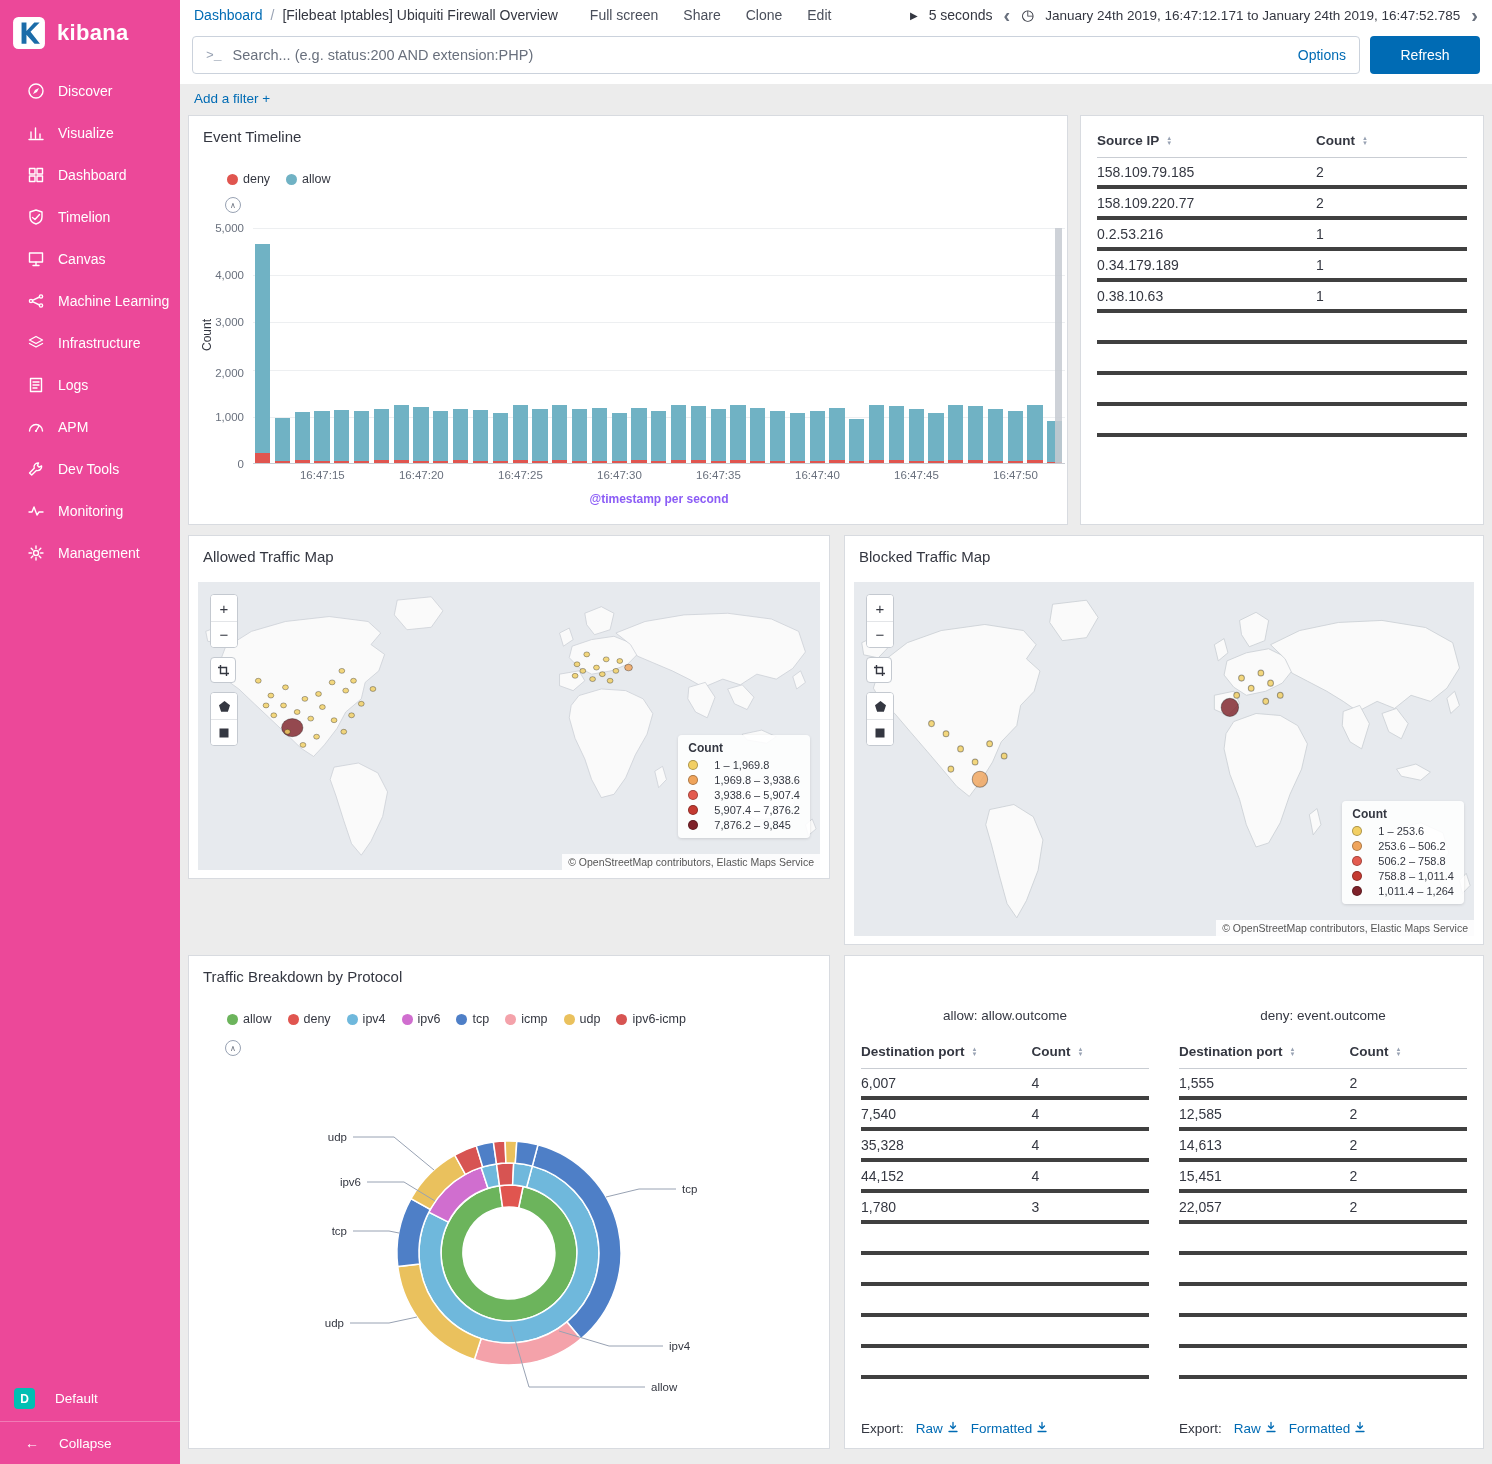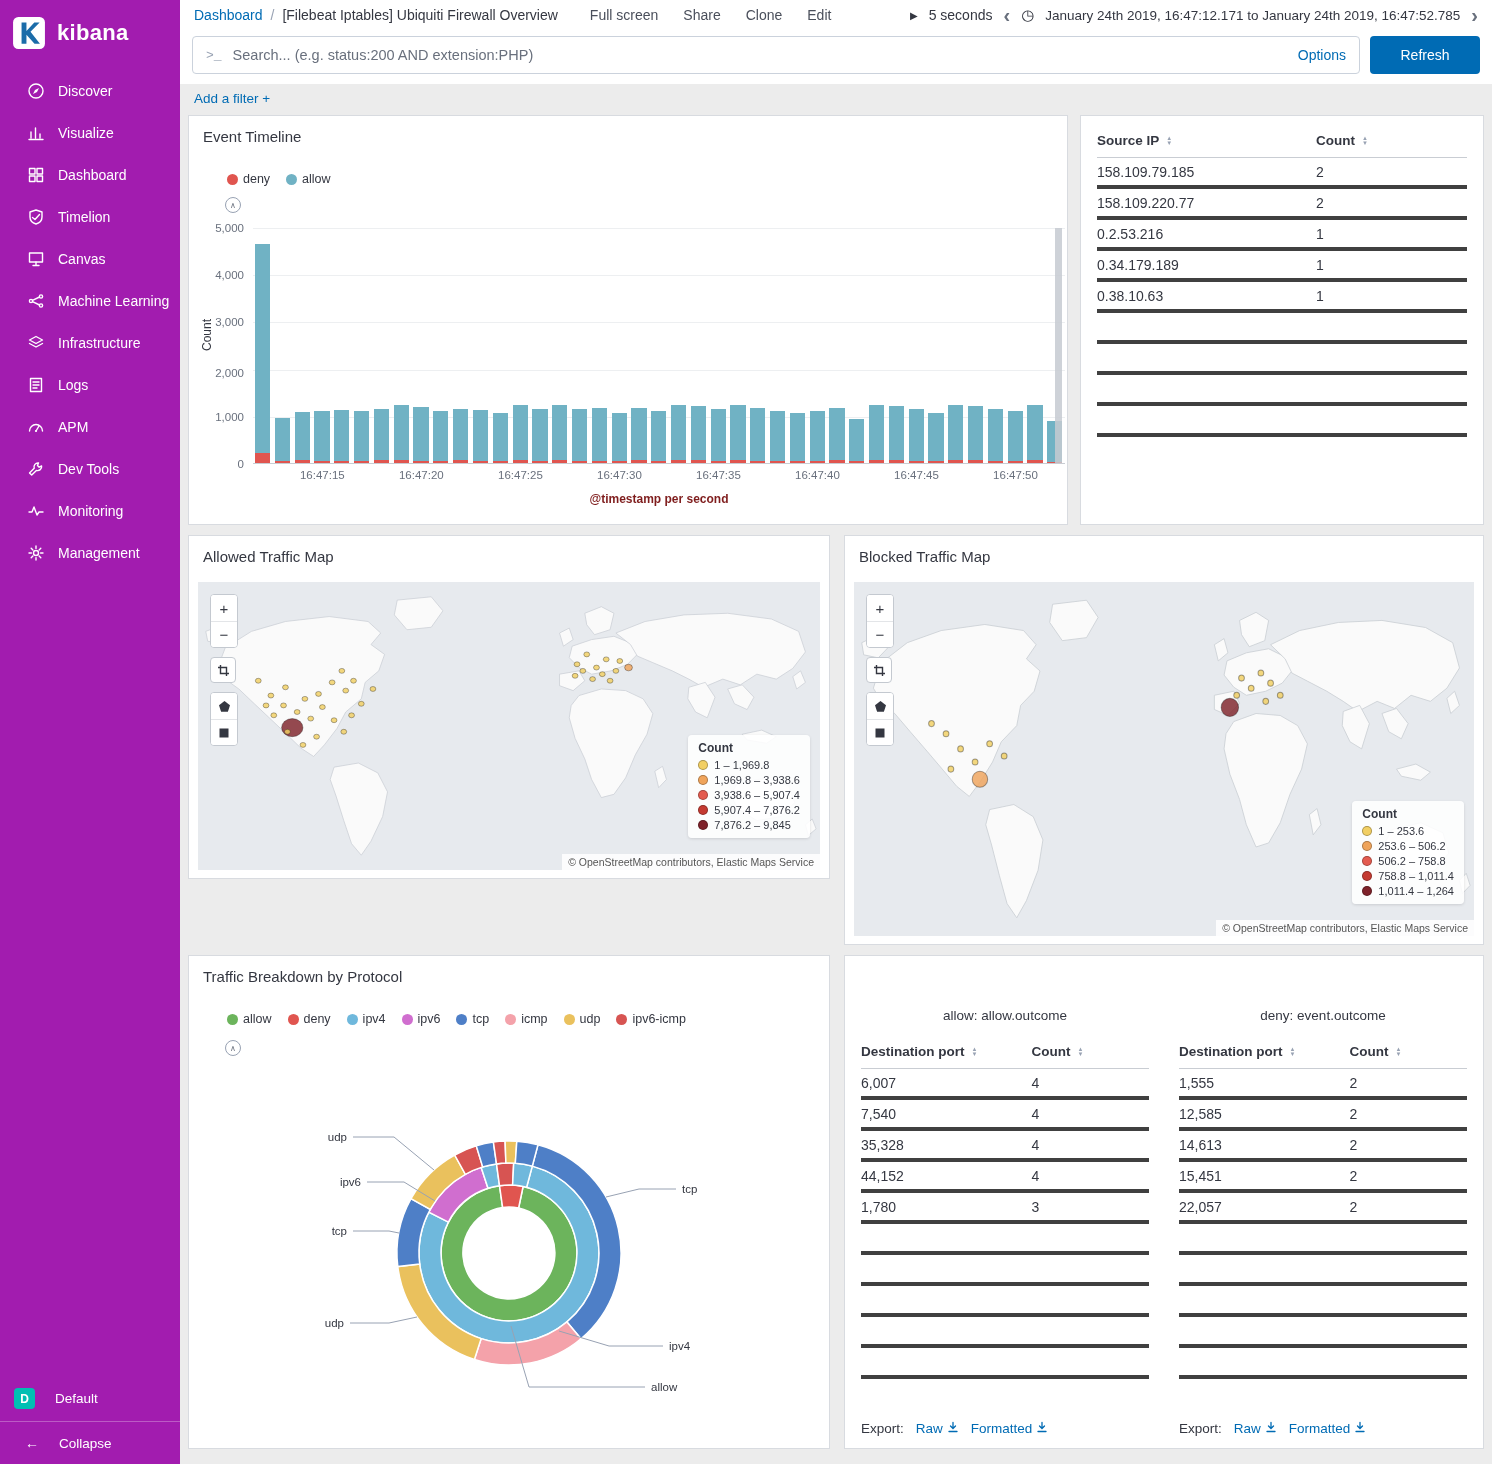--- a/index.html
+++ b/index.html
@@ -1,20 +1,20 @@
 <!DOCTYPE html>
 <html><head>
 <meta charset="utf-8">
 <style>
 *{margin:0;padding:0;box-sizing:border-box}
 html,body{width:1492px;height:1464px}
 body{font-family:"Liberation Sans",sans-serif;background:#ececec;overflow:hidden}
 .app{display:flex;width:1492px;height:1464px}
 
-.sidebar{width:180px;background:#a21caf;color:#fff;display:flex;flex-direction:column;flex-shrink:0}
+.sidebar{width:180px;background:#ec4899;color:#fff;display:flex;flex-direction:column;flex-shrink:0}
 .logo{display:flex;align-items:center;gap:11px;padding:16px 12px 20px;cursor:pointer}
 .logo-text{font-size:22px;font-weight:700;letter-spacing:.3px}
 .sidebar nav{flex:1}
 .nav-item{display:flex;align-items:center;gap:13px;padding:12px 10px 12px 27px;font-size:14px;cursor:pointer}
 .nav-icon{width:18px;height:18px;display:inline-flex;flex-shrink:0}
 .space-row{display:flex;align-items:center;gap:20px;padding:12px 14px;cursor:pointer}
 .space-badge{width:21px;height:21px;border-radius:4px;background:#00BFB3;color:#fff;display:flex;align-items:center;justify-content:center;font-size:12px;font-weight:700}
 .space-label{font-size:13.5px}
 .collapse-row{display:flex;align-items:center;gap:20px;padding:13px 14px 13px 25px;border-top:1px solid rgba(255,255,255,.28);font-size:13.5px;cursor:pointer}
 .collapse-arrow{font-size:14px}
@@ -59,39 +59,39 @@
 .y-title{position:absolute;left:-12px;top:212px;width:60px;text-align:center;transform:rotate(-90deg);font-size:12px;color:#343741}
 .tl-plot{position:absolute;left:64px;top:112px;width:812px;height:236px;border-bottom:1px solid #C9CDD3}
 .gridline{position:absolute;left:0;width:100%;height:1px;background:#EDEFF1}
 .ytick{position:absolute;right:calc(100% + 9px);transform:translateY(-50%);font-size:11.5px;color:#69707D;white-space:nowrap}
 .bar{position:absolute;bottom:0;display:flex;flex-direction:column}
 .bar .a{background:#70B2C4;width:100%}
 .bar .d{background:#E0554F;width:100%}
 .time-cursor{position:absolute;right:3px;top:0;width:7px;height:100%;background:#C6CAD1;opacity:.85}
 .tl-xlabels{position:absolute;left:64px;top:353px;width:812px;height:16px;font-size:11.5px;color:#69707D}
 .xlab{position:absolute;transform:translateX(-50%);white-space:nowrap}
-.x-title{position:absolute;left:64px;top:376px;width:812px;text-align:center;font-size:12px;font-weight:700;color:#7f1d1d}
+.x-title{position:absolute;left:64px;top:376px;width:812px;text-align:center;font-size:12px;font-weight:700;color:#8b5cf6}
 
 .tbl{padding:8px 16px 0}
 .trow{display:flex;height:31px;align-items:center;border-bottom:4px solid #404040;font-size:14px;color:#343741}
 .trow.thead{font-weight:700;border-bottom:1px solid #C9CDD3;height:34px;font-size:13.5px}
 .trow .c0{flex:1.45;display:flex;align-items:center}
 .trow .c1{flex:1;display:flex;align-items:center}
 .sort{display:inline-flex;flex-direction:column;margin-left:7px;color:#98A2B3;font-size:6px;line-height:5px;cursor:pointer}
 
 .map{position:absolute;left:9px;right:9px;top:46px;bottom:8px;background:#E7EAEE;overflow:hidden}
 .map-svg{position:absolute;inset:0;width:100%;height:100%}
 .map-controls{position:absolute;left:12px;top:12px;display:flex;flex-direction:column;gap:9px}
 .mc-group{display:flex;flex-direction:column;border:1px solid #C4C9D0;border-radius:4px;overflow:hidden;background:#fff}
 .map-controls button{width:26px;height:26px;background:#fff;border:0;font-size:15px;color:#343741;cursor:pointer;display:flex;align-items:center;justify-content:center;font-family:inherit}
 .mc-group button + button{border-top:1px solid #E3E5E8}
 .single-btn{border:1px solid #C4C9D0 !important;border-radius:4px}
 .map-legend{position:absolute;right:10px;bottom:32px;background:rgba(255,255,255,.87);border-radius:4px;padding:6px 10px 7px;font-size:11px;color:#343741;box-shadow:0 1px 3px rgba(0,0,0,.12)}
 .ml-title{font-size:12px;margin-bottom:4px;font-weight:700}
-.ml-row{display:flex;align-items:center;gap:6px;margin-top:3px}
+.ml-row{display:flex;align-items:center;gap:16px;margin-top:3px}
 .ml-dot{width:10px;height:10px;border-radius:50%;border:1px solid rgba(0,0,0,.28);display:inline-block}
 .map-attrib{position:absolute;right:0;bottom:0;background:rgba(255,255,255,.85);font-size:10.5px;color:#555;padding:2px 6px;white-space:nowrap}
 
 .sunburst{position:absolute;left:0;top:95px;width:640px;height:395px}
 .sb-label{font-size:11.5px;fill:#343741}
 .sb-line{stroke:#98A2B3;fill:none;stroke-width:1}
 
 .port-groups{position:absolute;left:16px;right:16px;top:42px;bottom:8px;display:flex;gap:30px}
 .port-group{flex:1;display:flex;flex-direction:column;min-width:0}
 .port-sub{text-align:center;font-size:13.5px;color:#343741;margin:10px 0 12px}

